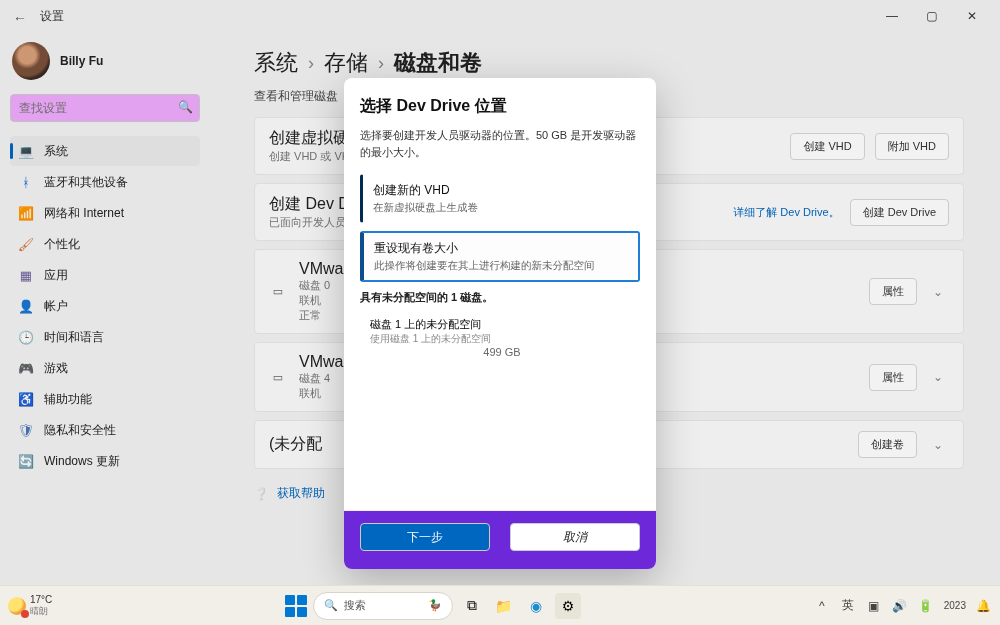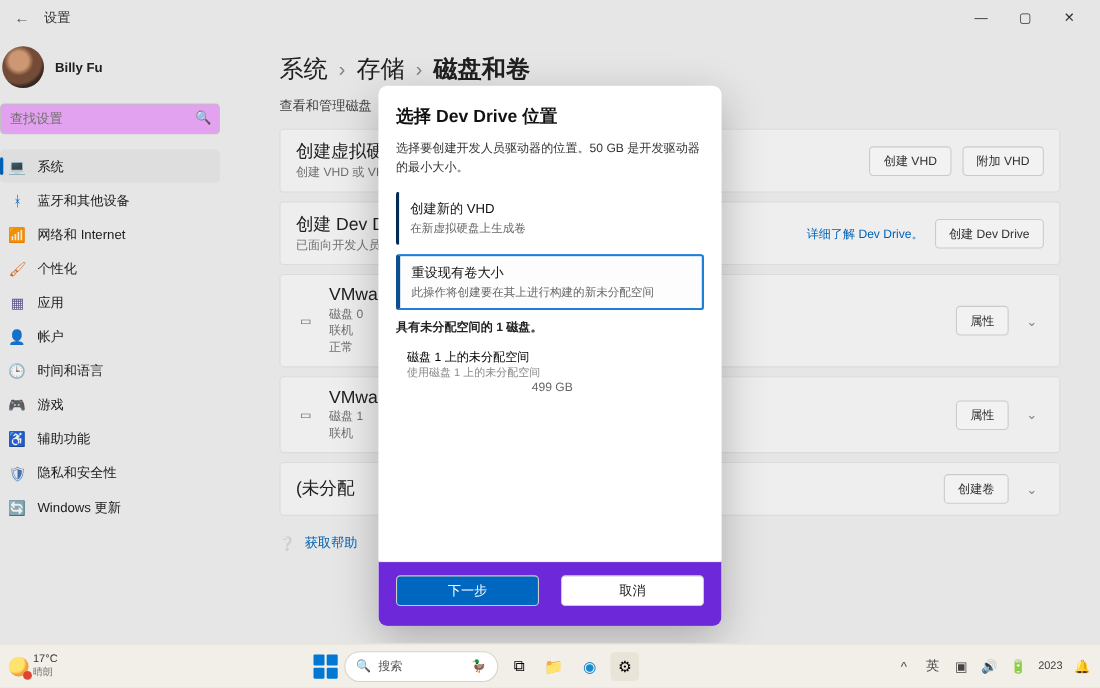--- a/index.html
+++ b/index.html
@@ -7,21 +7,21 @@
 
 
 .titlebar { height: 32px; display: flex; align-items: center; padding: 0 8px; }
 .titlebar .back { width: 24px; text-align: center; color: #555; font-size: 14px; cursor: pointer; }
 .titlebar .title { font-size: 12px; color: #333; margin-left: 8px; }
 .titlebar .spacer { flex: 1; }
 .titlebar .win-btn { width: 40px; height: 28px; display: flex; align-items: center; justify-content: center; color: #333; font-size: 12px; cursor: pointer; }
 
 
 .layout { display: flex; height: calc(100% - 32px - 40px); }
-.sidebar { width: 208px; padding: 10px 8px 8px 0; }
+.sidebar { width: 208px; padding: 10px 8px 8px 10px; }
 .profile { display: flex; align-items: center; gap: 10px; margin-bottom: 14px; padding-left: 2px; }
 .avatar { width: 38px; height: 38px; border-radius: 50%; background: radial-gradient(circle at 40% 35%, #d9a07a 0 25%, #7a5039 40% 60%, #3a2a22 70%); }
 .profile-name { font-size: 12px; font-weight: 600; color: #222; }
 .profile-sub { font-size: 10px; color: #bbb; width: 80px; filter: blur(2px); }
 
 .search-wrap { position: relative; margin-bottom: 14px; }
 .search { width: 100%; height: 28px; border: 1px solid #ccc; border-radius: 4px; padding: 0 26px 0 8px; font-size: 12px; background: #f0abfc; }
 .search-icon { position: absolute; right: 7px; top: 6px; color: #666; font-size: 12px; }
 
 .nav { display: flex; flex-direction: column; gap: 1px; }
@@ -60,21 +60,21 @@
 .option .o-title { font-size: 12px; color: #111; }
 .option .o-sub { font-size: 10.5px; color: #666; margin-top: 2px; }
 .disks-label { font-size: 11px; font-weight: 600; color: #222; margin: 6px 0 8px 0; }
 .disk-entry { padding: 4px 6px 4px 10px; display: flex; justify-content: space-between; font-size: 11px; flex-direction: column; }
 .disk-entry .d-sub { color: #888; font-size: 10px; }
 .disk-size { color: #666; align-self: center; font-size: 11px; }
 .dialog-spacer { height: 140px; }
 .dialog-actions { display: flex; gap: 20px; padding: 12px 16px 18px 16px; background: #6d28d9; border-top: 1px solid #eee; }
 .dialog-actions button { flex: 1; height: 28px; border-radius: 4px; border: 1px solid #ccc; font-size: 12px; cursor: pointer; }
 .btn-primary { background: #0067c0; border-color: #0067c0; color: #fff; }
-.btn-secondary { background: #fff; color: #222; }
+.btn-secondary { background: #fff; color: #222; font-style: italic; }
 
 
 .taskbar { position: absolute; left: 0; right: 0; bottom: 0; height: 40px; background: #f2efe9; border-top: 1px solid #e4e0d6; display: flex; align-items: center; padding: 0 8px; }
 .weather { display: flex; align-items: center; gap: 4px; font-size: 10px; color: #333; }
 .w-icon { width: 18px; height: 18px; border-radius: 50%; background: radial-gradient(circle at 35% 35%, #ffe36e 0 45%, #f2a33c 60%); position: relative; }
 .w-icon::after { content:""; position:absolute; right:-3px; bottom:-3px; width:8px; height:8px; border-radius:50%; background:#d43; }
 .tb-center { flex: 1; display: flex; align-items: center; justify-content: center; gap: 6px; }
 .start { width: 22px; height: 22px; display: grid; grid-template: 1fr 1fr / 1fr 1fr; gap: 2px; cursor: pointer; }
 .start div { background: #0078d4; border-radius: 1px; }
 .tb-search { display: flex; align-items: center; gap: 6px; width: 140px; height: 28px; background: #fff; border: 1px solid #d8d4c9; border-radius: 14px; padding: 0 10px; font-size: 11px; color: #555; cursor: text; }
@@ -209,21 +209,21 @@
         <span class="expand-chev">⌄</span>
       </div>
     </div>
 
     <div class="card">
       <div class="card-left">
         <span class="card-icon-slot">▭</span>
         <div>
           <div class="card-title">VMwa</div>
           <div class="card-sub">
-            <span>磁盘 1</span><br>
+            <span>磁盘 4</span><br>
             <span>联机</span>
           </div>
         </div>
       </div>
       <div class="right-grp">
         <span class="pill-btn">属性</span>
         <span class="expand-chev">⌄</span>
       </div>
     </div>
 

